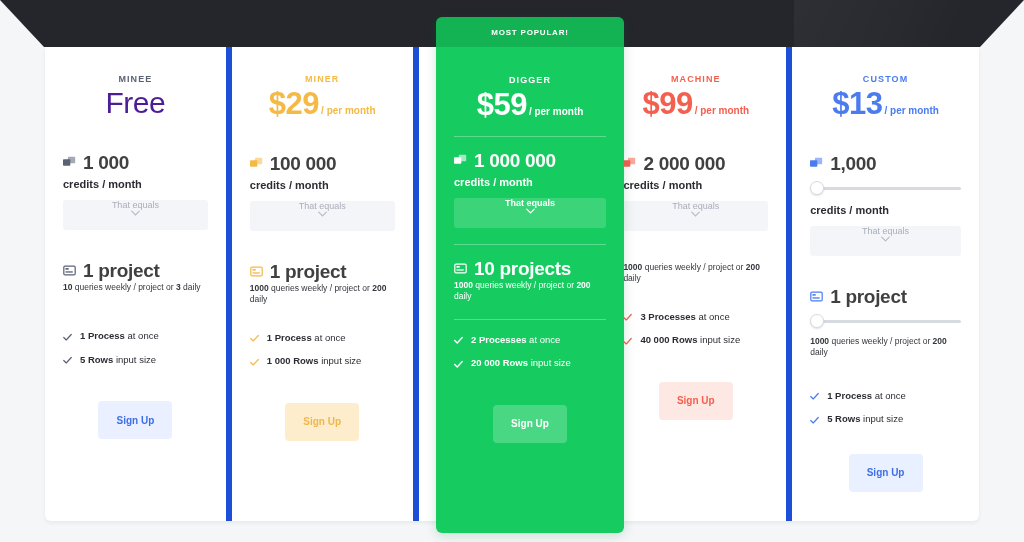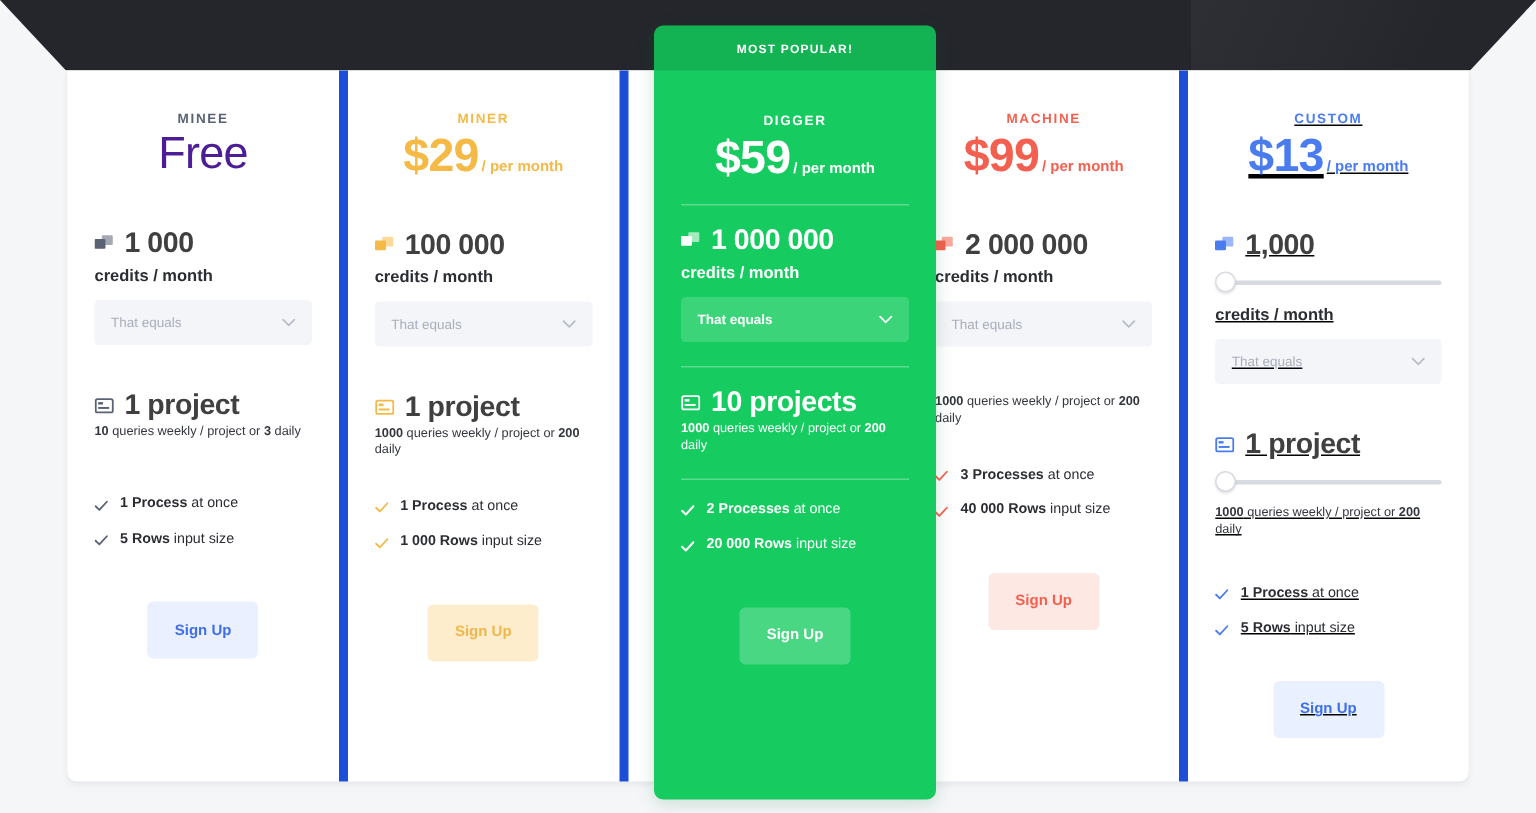--- a/index.html
+++ b/index.html
@@ -33,21 +33,21 @@
     box-shadow: 0 2px 4px rgba(20,25,40,0.06);
     display: flex;
     z-index: 2;
   }
   .col {
     position: relative;
     width: 186.8px;
     padding: 0 18px;
     border-right: 6px solid #1d4ed8;
   }
-  .col:last-child { border-right: none; text-decoration: underline; }
+  .col:last-child { border-right: none; }
 
   
   .card-featured {
     position: absolute;
     left: 436px; top: 17px; width: 188px; height: 516px;
     background: #16cc60;
     border-radius: 6px;
     z-index: 8;
     color: #ffffff;
     padding: 0 18px;
@@ -98,22 +98,22 @@
     font-size: 8.5px; color: #33363d; margin-top: 2px; line-height: 1.35;
   }
   .metric-note b { font-weight: bold; }
   .card-featured .metric-value,
   .card-featured .metric-sub,
   .card-featured .metric-note { color: #ffffff; }
 
   
   .select {
     height: 30px; background: #f4f5f8; border-radius: 3px;
-    display: flex; align-items: center; justify-content: space-between;
-    padding: 0 11px; margin-top: 10px;
+    display: flex; align-items: center; 
+    padding: 0 11px; margin-top: 10px; flex-direction: column;
   }
   .select-label { font-size: 9px; color: #a9aebb; }
   .card-featured .select { background: rgba(255,255,255,0.16); }
   .card-featured .select-label { color: #ffffff; font-weight: bold; }
   .chev { width: 9px; height: 6px; }
 
   
   .slider { position: relative; height: 14px; margin-top: 8px; }
   .slider-track {
     position: absolute; left: 5px; right: 0; top: 6px; height: 3px;

